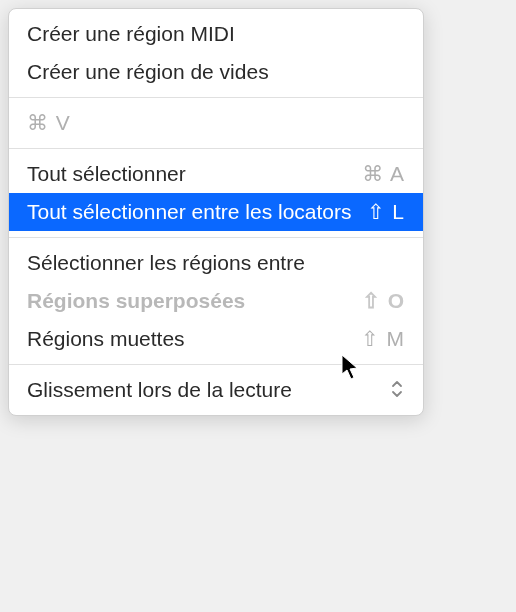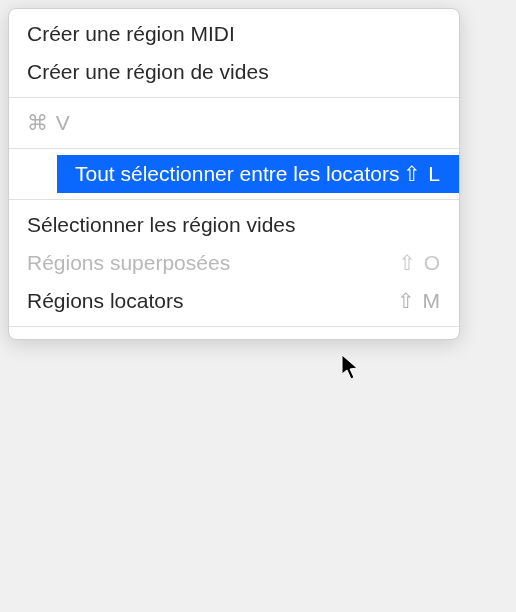--- a/index.html
+++ b/index.html
@@ -13,39 +13,39 @@
       padding: 8px;
       width: 516px;
       height: 612px;
     }
     .menu {
       background: #ffffff;
       border: 1px solid #d0d0d0;
       border-radius: 8px;
       box-shadow: 0 4px 20px rgba(0,0,0,0.15);
       padding: 6px 0;
-      width: 452px;
+      width: 416px;
     }
     .menu-item {
       display: flex;
       justify-content: space-between;
       align-items: center;
       padding: 7px 18px;
       font-size: 21px;
       color: #2a2a2a;
       cursor: default;
       min-height: 38px;
     }
     .menu-item.highlighted {
       background: #0a68ff;
       color: #ffffff;
-      margin-left: 48px;
     }
     .menu-item.disabled {
       color: #b8b8b8;
+      font-weight: bold;
     }
     .menu-item.disabled .shortcut {
       color: #c8c8c8;
     }
     .shortcut {
       color: #b0b0b0;
       font-size: 21px;
       letter-spacing: 1px;
       white-space: nowrap;
     }
@@ -79,34 +79,47 @@
     <span>Créer une région MIDI</span>
   </div>
   <div class="menu-item">
     <span>Créer une région de vides</span>
   </div>
   <div class="separator"></div>
   <div class="menu-item">
     <span class="shortcut">⌘ V</span>
   </div>
   <div class="separator"></div>
+  <div class="menu-item">
+    <span>Tout sélectionner</span>
+    <span class="shortcut">⌘ A</span>
+  </div>
   <div class="menu-item highlighted">
     <span>Tout sélectionner entre les locators</span>
     <span class="shortcut">⇧ L</span>
   </div>
   <div class="separator"></div>
   <div class="menu-item">
-    <span>Sélectionner les région vides</span>
+    <span>Sélectionner les régions entre</span>
   </div>
   <div class="menu-item disabled">
     <span>Régions superposées</span>
     <span class="shortcut">⇧ O</span>
   </div>
   <div class="menu-item">
-    <span>Régions locators</span>
+    <span>Régions muettes</span>
     <span class="shortcut">⇧ M</span>
   </div>
   <div class="separator"></div>
+  <div class="menu-item">
+    <span>Glissement lors de la lecture</span>
+    <span class="submenu-arrow">
+      <svg width="16" height="18" viewBox="0 0 16 18">
+        <path d="M4 6 L8 2 L12 6" stroke="#888" stroke-width="1.8" fill="none" stroke-linecap="round" stroke-linejoin="round"></path>
+        <path d="M4 12 L8 16 L12 12" stroke="#888" stroke-width="1.8" fill="none" stroke-linecap="round" stroke-linejoin="round"></path>
+      </svg>
+    </span>
+  </div>
 </div>
 
 <svg class="cursor" viewBox="0 0 20 28">
   <path d="M1 1 L1 20 L6 16 L10 25 L13 23.5 L9 15 L16 14 Z" fill="#000" stroke="#fff" stroke-width="1"></path>
 </svg>
 
 </body></html>

